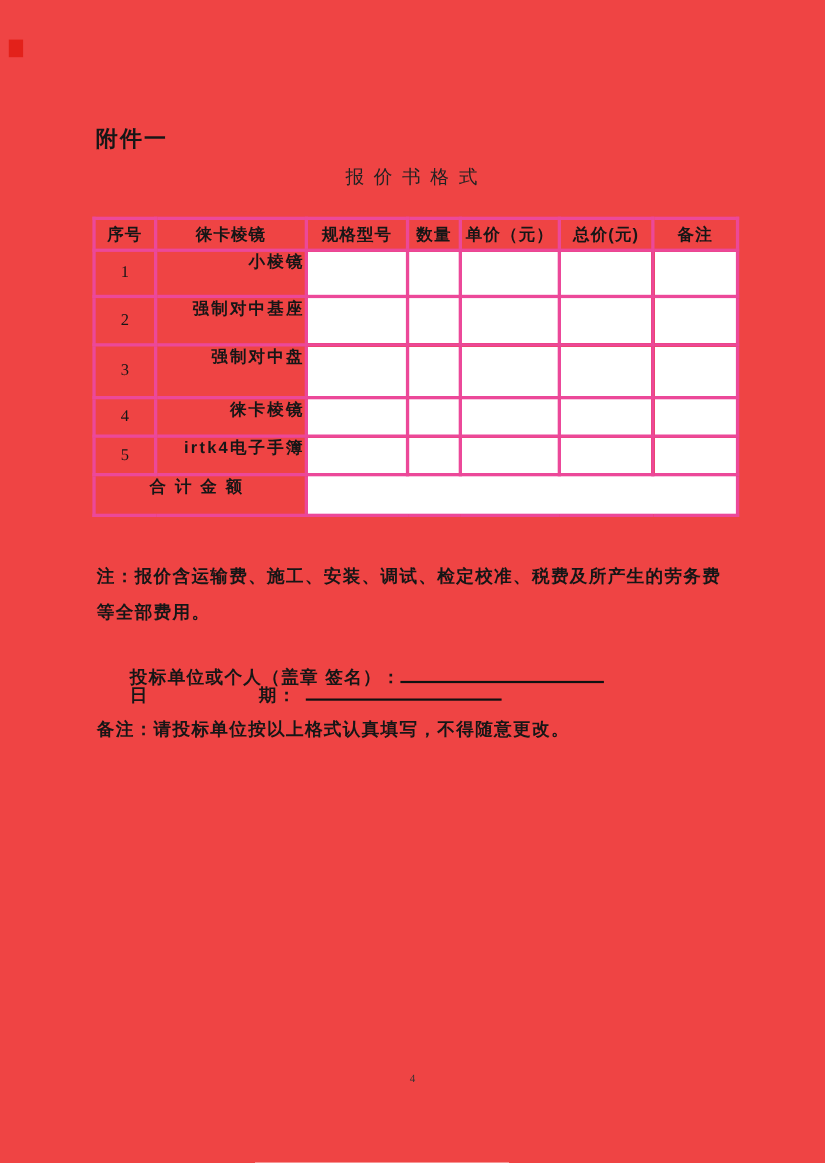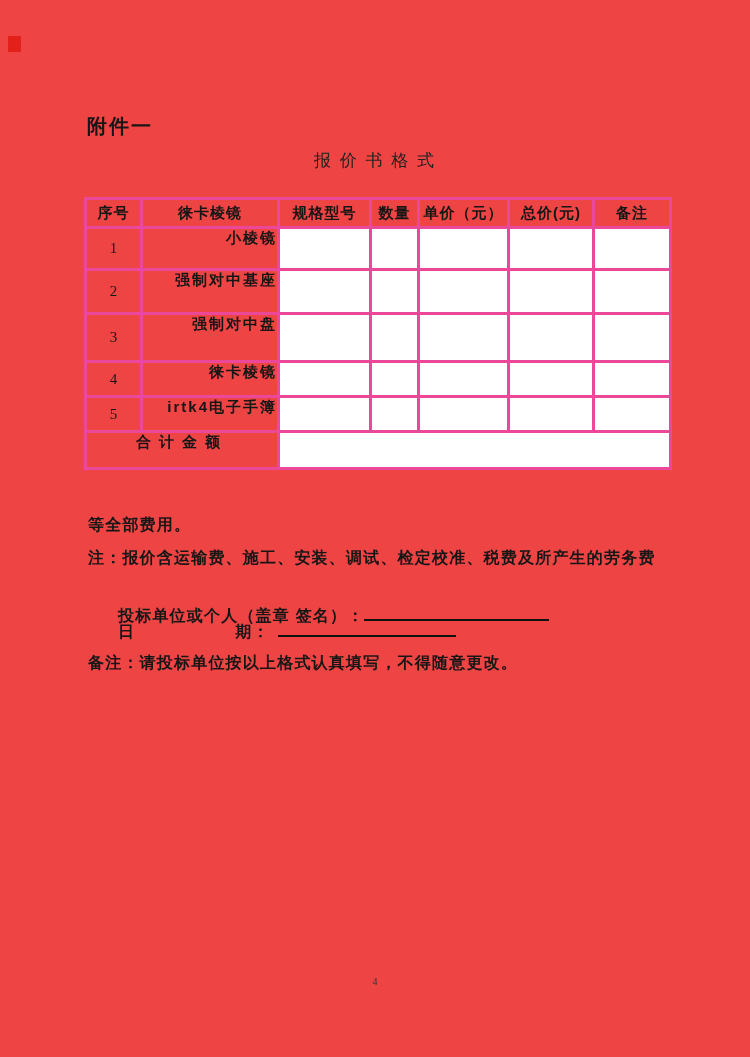--- a/index.html
+++ b/index.html
@@ -216,22 +216,22 @@
       <td class="blank"></td>
     </tr>
     <tr style="height:37px">
       <td class="total-label" colspan="2">合计金额</td>
       <td class="blank" colspan="5"></td>
     </tr>
   </tbody>
     </table>
 
   <div class="note-block">
+    <div>注：报价含运输费、施工、安装、调试、检定校准、税费及所产生的劳务费</div>
     <div>等全部费用。</div>
-    <div>注：报价含运输费、施工、安装、调试、检定校准、税费及所产生的劳务费</div>
   </div>
 
   <div class="sign-line">
     <span>投标单位或个人（盖章 签名）：</span><span class="uline uline-sign"></span>
   </div>
 
   <div class="date-line">
     <span>日</span><span class="date-spacer"></span><span>期：</span><span class="uline uline-date"></span>
   </div>
 

